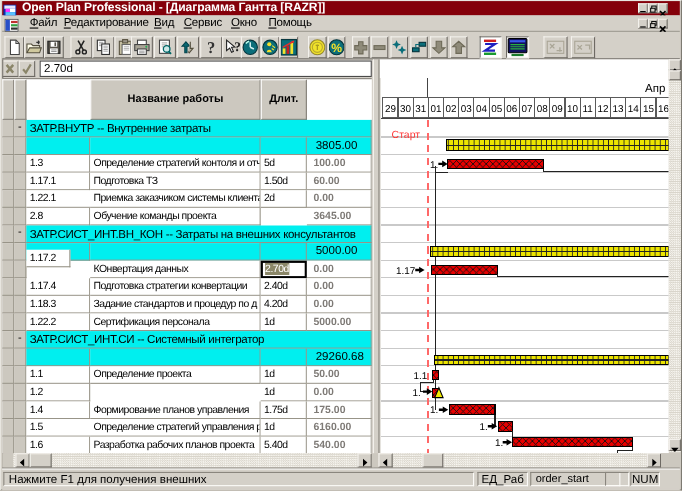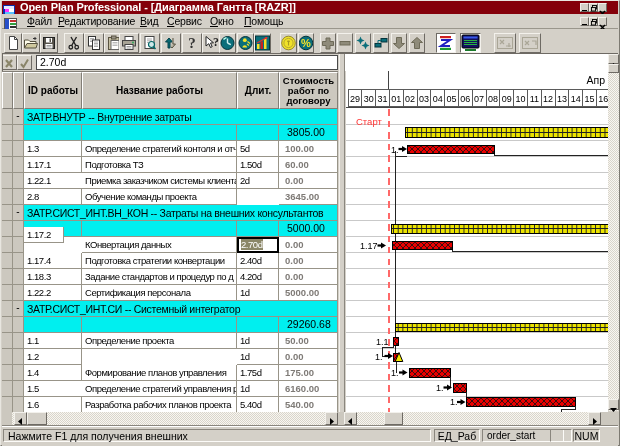--- a/index.html
+++ b/index.html
@@ -217,24 +217,22 @@
 <div class="a" style="left:36px;top:55px;width:302px;height:15px;background:#fff;border:1px solid #4a4a4a;font-size:10.5px;line-height:13px;padding-left:3px">2.70d</div>
 
 <div class="a" style="left:345px;top:54px;width:263px;height:17px;background:#fff"></div>
 
 <div class="a" style="left:339px;top:54px;width:6px;height:371px;background:#d4d0c8;border-left:1px solid #f3f1ec;border-right:1px solid #8a867e"></div>
 <div class="a" style="left:2px;top:54px;width:1px;height:371px;background:#6e6a64"></div>
 
 <div class="a" id="tablepane" style="left:2px;top:71px;width:336px;height:341px;background:#fff;border-top:1px solid #827e76;overflow:hidden">
 <div class="hdr" style="left:0;top:0;width:11px;height:37px"></div>
 <div class="hdr" style="left:11px;top:0;width:11px;height:37px"></div>
-<div class="hdr" style="left:22px;top:0;width:58px;height:37px;line-height:35px">ID работы</div>
 <div class="hdr" style="left:80px;top:0;width:155px;height:37px;line-height:35px">Название работы</div>
 <div class="hdr" style="left:235px;top:0;width:42px;height:37px;line-height:35px">Длит.</div>
-<div class="hdr" style="left:277px;top:0;width:59px;height:37px;font-size:9.5px;line-height:10px;padding-top:3px">Стоимость<br>работ по<br>договору</div>
 <div class="sel" style="left:0;top:37px;width:11px"></div>
 <div class="sel" style="left:11px;top:37px;width:11px;text-align:center;font-size:10px;line-height:14px">-</div>
 <div class="cell cy" style="left:22px;top:37px;width:314px;font-size:10.5px;letter-spacing:-0.3px;line-height:16px">ЗАТР.ВНУТР -- Внутренние затраты</div>
 <div class="sel" style="left:0;top:53px;width:11px"></div>
 <div class="sel" style="left:11px;top:53px;width:11px"></div>
 <div class="cell cy" style="left:22px;top:53px;width:58px"></div>
 <div class="cell cy" style="left:80px;top:53px;width:155px"></div>
 <div class="cell cy" style="left:235px;top:53px;width:42px"></div>
 <div class="cell cy" style="left:277px;top:53px;width:59px;padding-left:8px;font-size:10.5px;letter-spacing:0">3805.00</div>
 <div class="sel" style="left:0;top:69px;width:11px"></div>

